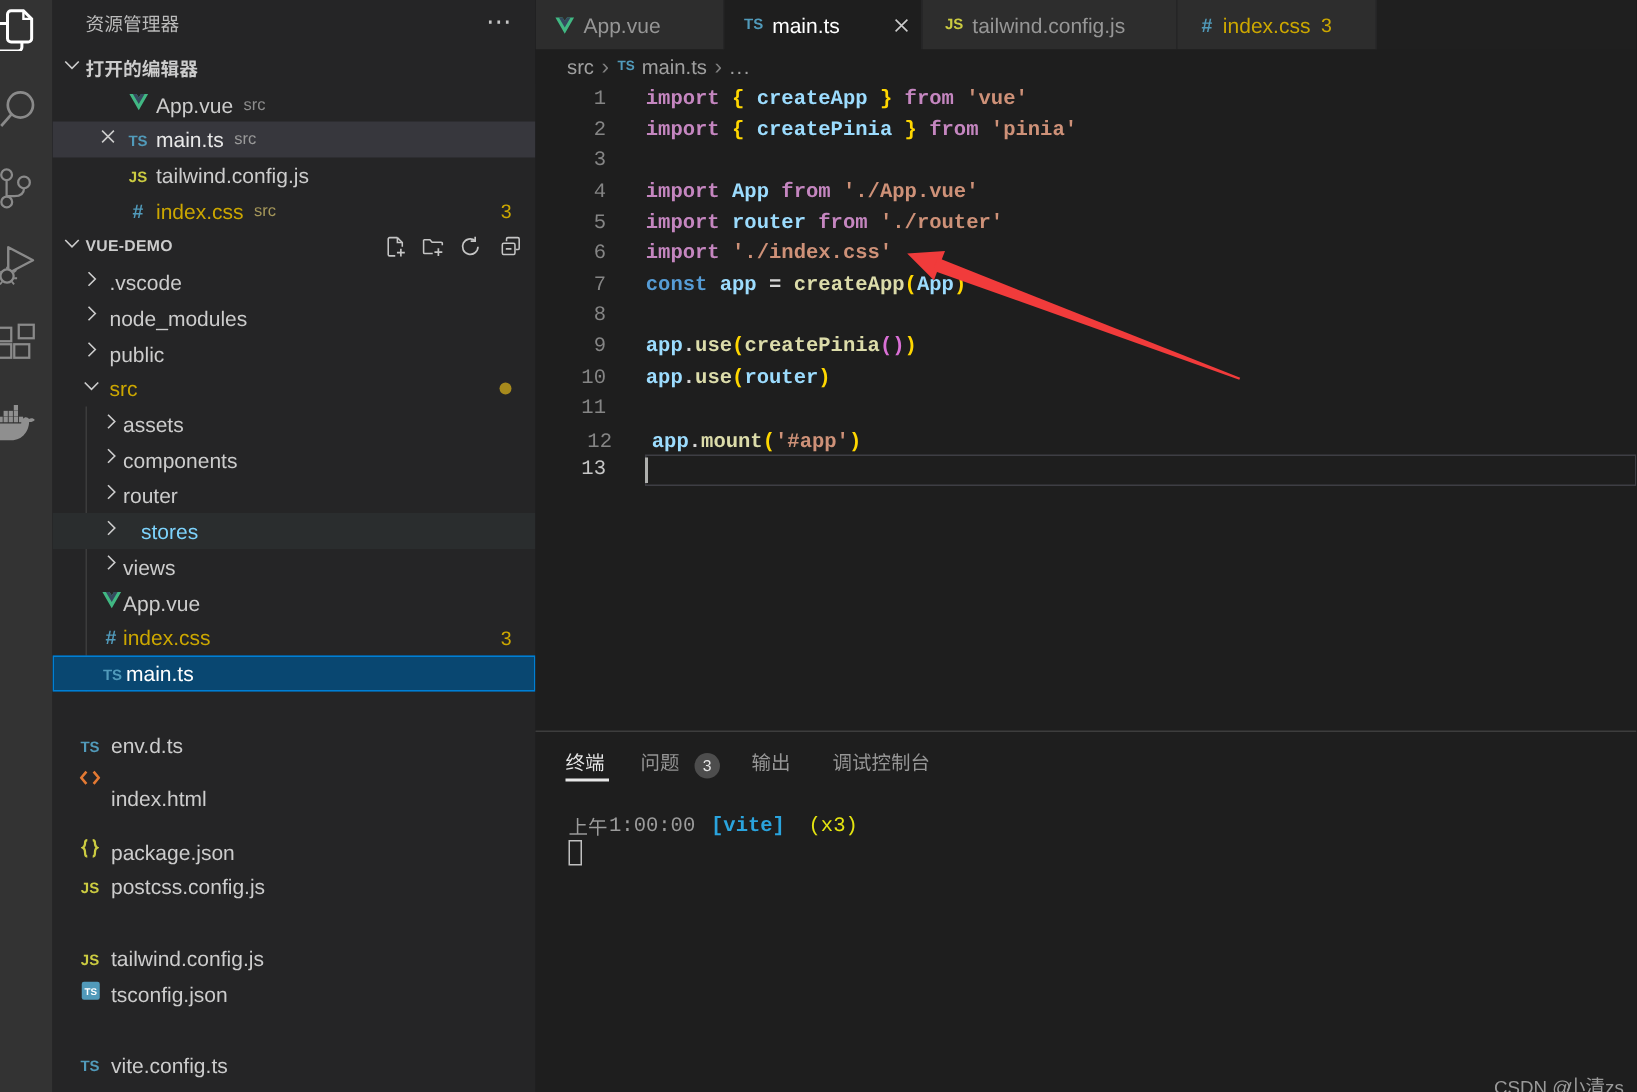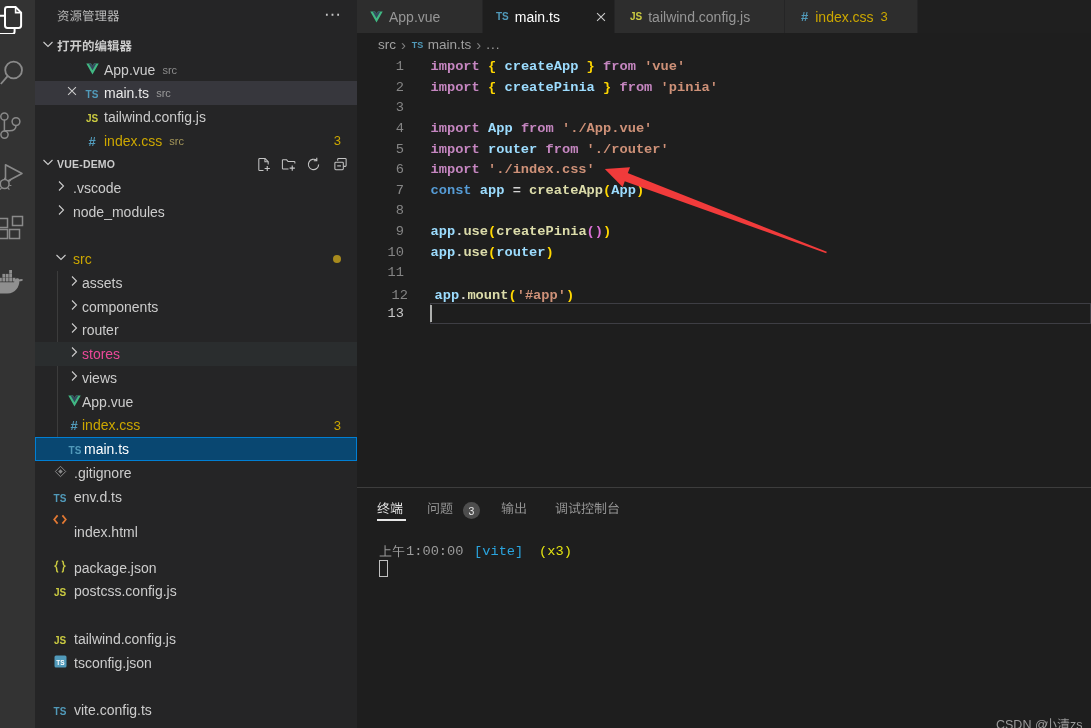--- a/index.html
+++ b/index.html
@@ -160,20 +160,28 @@
         <span style="font-size:14px;color:#cccccc;margin-left:4px;white-space:pre;">.vscode</span>
       </div>
       <div style="position:absolute;left:0;top:200.0px;width:322px;height:23.72px;display:flex;align-items:center;">
         <span style="margin-left:18px"><span style="display:inline-flex;width:16px;justify-content:center;align-items:center;flex:none">
             <svg width="16" height="16" viewBox="0 0 16 16">
               <path d="M6 3.5 L10.5 8 L6 12.5" stroke="#cccccc" stroke-width="1.1" fill="none"></path>
             </svg>
           </span></span>
         <span style="font-size:14px;color:#cccccc;margin-left:4px;white-space:pre;">node_modules</span>
       </div>
+      <div style="position:absolute;left:0;top:223.8px;width:322px;height:23.72px;display:flex;align-items:center;">
+        <span style="margin-left:18px"><span style="display:inline-flex;width:16px;justify-content:center;align-items:center;flex:none">
+            <svg width="16" height="16" viewBox="0 0 16 16">
+              <path d="M6 3.5 L10.5 8 L6 12.5" stroke="#cccccc" stroke-width="1.1" fill="none"></path>
+            </svg>
+          </span></span>
+        <span style="font-size:14px;color:#cccccc;margin-left:4px;white-space:pre;">public</span>
+      </div>
       <div style="position:absolute;left:0;top:247.5px;width:322px;height:23.72px;display:flex;align-items:center;">
         <span style="margin-left:18px"><span style="display:inline-flex;width:16px;justify-content:center;align-items:center;flex:none">
             <svg width="16" height="16" viewBox="0 0 16 16">
               <path d="M3.5 6 L8 10.5 L12.5 6" stroke="#cccccc" stroke-width="1.1" fill="none"></path>
             </svg>
           </span></span>
         <span style="font-size:14px;color:#cca700;margin-left:4px;white-space:pre;">src</span>
         <span style="flex:1"></span>
         <span style="width:8px;height:8px;border-radius:50%;background:#a78a1d;margin-right:16px"></span>
       </div>
@@ -200,21 +208,21 @@
             </svg>
           </span></span>
         <span style="font-size:14px;color:#cccccc;margin-left:0px;white-space:pre;">router</span>
       </div>
       <div style="position:absolute;left:0;top:342.4px;width:322px;height:23.72px;display:flex;align-items:center;background:#2a2d2e;">
         <span style="margin-left:31px"><span style="display:inline-flex;width:16px;justify-content:center;align-items:center;flex:none">
             <svg width="16" height="16" viewBox="0 0 16 16">
               <path d="M6 3.5 L10.5 8 L6 12.5" stroke="#cccccc" stroke-width="1.1" fill="none"></path>
             </svg>
           </span></span>
-        <span style="font-size:14px;color:#ec4899;margin-left:0px;white-space:pre;">stores</span>
+        <span style="font-size:14px;color:#7dd3fc;margin-left:12px;white-space:pre;">stores</span>
       </div>
       <div style="position:absolute;left:0;top:366.1px;width:322px;height:23.72px;display:flex;align-items:center;">
         <span style="margin-left:31px"><span style="display:inline-flex;width:16px;justify-content:center;align-items:center;flex:none">
             <svg width="16" height="16" viewBox="0 0 16 16">
               <path d="M6 3.5 L10.5 8 L6 12.5" stroke="#cccccc" stroke-width="1.1" fill="none"></path>
             </svg>
           </span></span>
         <span style="font-size:14px;color:#cccccc;margin-left:0px;white-space:pre;">views</span>
       </div>
       <div style="position:absolute;left:0;top:389.8px;width:322px;height:23.72px;display:flex;align-items:center;">
@@ -232,29 +240,20 @@
           </span></span>
         <span style="font-size:14px;color:#cca700;margin-left:0px;white-space:pre;">index.css</span>
         <span style="flex:1"></span>
         <span style="color:#cca700;font-size:13px;margin-right:16px">3</span>
       </div>
       <div style="position:absolute;left:0;top:437.2px;width:322px;height:23.72px;display:flex;align-items:center;background:#094771;box-sizing:border-box;border:1px solid #007fd4;">
         <span style="margin-left:31px"><span style="display:inline-flex;width:16px;justify-content:center;align-items:center;flex:none">
             <span style="color:#519aba;font-weight:bold;font-size:10px;font-family:'Liberation Sans',sans-serif">TS</span>
           </span></span>
         <span style="font-size:14px;color:#ffffff;margin-left:1px;white-space:pre;">main.ts</span>
-      </div>
-      <div style="position:absolute;left:0;top:461.0px;width:322px;height:23.72px;display:flex;align-items:center;">
-        <span style="margin-left:17px"><span style="display:inline-flex;width:16px;justify-content:center;align-items:center;flex:none">
-            <svg width="13" height="13" viewBox="0 0 16 16">
-              <path d="M8 1.6 L14.4 8 L8 14.4 L1.6 8 Z" stroke="#8a8a8a" stroke-width="1.2" fill="none"></path>
-              <path d="M8 5.2 L10.8 8 L8 10.8 L5.2 8 Z" fill="#8a8a8a"></path>
-            </svg>
-          </span></span>
-        <span style="font-size:14px;color:#cccccc;margin-left:6px;white-space:pre;">.gitignore</span>
       </div>
       <div style="position:absolute;left:0;top:484.7px;width:322px;height:23.72px;display:flex;align-items:center;">
         <span style="margin-left:17px"><span style="display:inline-flex;width:16px;justify-content:center;align-items:center;flex:none">
             <span style="color:#519aba;font-weight:bold;font-size:10px;font-family:'Liberation Sans',sans-serif">TS</span>
           </span></span>
         <span style="font-size:14px;color:#cccccc;margin-left:6px;white-space:pre;">env.d.ts</span>
       </div>
       <div style="position:absolute;left:0;top:508.4px;width:322px;height:23.72px;display:flex;align-items:center;">
         <span style="margin-left:17px"><span style="display:inline-flex;width:16px;justify-content:center;align-items:center;flex:none">
             <svg width="14" height="11" viewBox="0 0 14 11">
@@ -403,21 +402,21 @@
       <svg style="position:absolute;left:0;top:0;pointer-events:none" width="734" height="487" viewBox="0 0 734 487">
         <polygon points="247.8,169 273,167.3 265.6,186.9" fill="#f13b3b"></polygon>
         <polygon points="268.1,171.9 469.8,251.8 469.2,253.2 264.9,180.3" fill="#f13b3b"></polygon>
       </svg>
 </div>
 
 <div style="position:absolute;left:357px;top:487px;width:734px;height:241px;background:#1e1e1e;border-top:1px solid #3d3d3d;box-sizing:border-box"></div>
 <div style="position:absolute;left:463px;top:502px;width:17px;height:17px;border-radius:50%;background:#4d4d4d;color:#e8e8e8;font-size:10.5px;display:flex;align-items:center;justify-content:center">3</div>
     <div style="position:absolute;left:377px;top:519px;width:29px;height:1.5px;background:#e7e7e7"></div>
     <span style="position:absolute;left:406px;top:544px;font-family:'Liberation Mono',monospace;font-size:13.7px;color:#9b9b9b;white-space:pre">1:00:00</span>
-    <span style="position:absolute;left:474px;top:544px;font-family:'Liberation Mono',monospace;font-size:13.7px;font-weight:normal;color:#2aa4de;white-space:pre">[vite]</span>
+    <span style="position:absolute;left:474px;top:544px;font-family:'Liberation Mono',monospace;font-size:13.7px;font-weight:bold;color:#2aa4de;white-space:pre">[vite]</span>
     <span style="position:absolute;left:539px;top:544px;font-family:'Liberation Mono',monospace;font-size:13.7px;color:#e5e510;white-space:pre">(x3)</span>
     <div style="position:absolute;left:379px;top:560px;width:9px;height:17px;border:1.5px solid #c0c0c0;box-sizing:border-box"></div>
     <span style="position:absolute;left:996px;top:717.5px;font-size:12.5px;color:#9a9a9a">CSDN @</span>
     <span style="position:absolute;left:1070px;top:717.5px;font-size:12.5px;color:#9a9a9a">zs</span>
 <svg style="position:absolute;left:57px;top:6.2px" width="63" height="20" viewBox="0 0 63 20">
       <path d="M1.0625 5.1C1.975 5.4375 3.1125000000000003 6.025 3.6750000000000003 6.4625L4.175 5.737499999999999C3.5875000000000004 5.299999999999999 2.4375 4.762499999999999 1.5375 4.449999999999999ZM0.6125 8.3125 0.8875000000000001 9.175C1.8875000000000002 8.837499999999999 3.1750000000000003 8.425 4.3875 8.0125L4.2375 7.1875C2.8875 7.625 1.5375 8.05 0.6125 8.3125ZM2.275 9.85V13.3375H3.2V10.725H9.4V13.25H10.375V9.85ZM5.9125000000000005 11.0875C5.550000000000001 13.1625 4.5875 14.2625 0.625 14.75C0.775 14.95 0.9750000000000001 15.3 1.0375 15.525C5.2625 14.925 6.4125000000000005 13.5875 6.8375 11.0875ZM6.45 13.5625C8.012500000000001 14.075 10.0875 14.9 11.137500000000001 15.45L11.6875 14.675C10.600000000000001 14.125 8.512500000000001 13.35 6.9625 12.875ZM6.050000000000001 4.049999999999999C5.7250000000000005 4.924999999999999 5.0875 5.975 4.0625 6.7375C4.275 6.85 4.575 7.125 4.7250000000000005 7.324999999999999C5.2625 6.887499999999999 5.6875 6.4 6.050000000000001 5.887499999999999H7.525C7.1375 7.199999999999999 6.3125 8.35 4.075 8.95C4.25 9.1 4.4875 9.4125 4.575 9.625C6.300000000000001 9.1125 7.300000000000001 8.2875 7.9 7.2749999999999995C8.6875 8.337499999999999 9.9 9.149999999999999 11.3 9.5375C11.425 9.3 11.675 8.975 11.8625 8.8C10.3125 8.462499999999999 8.950000000000001 7.625 8.262500000000001 6.55C8.3375 6.3375 8.4125 6.112499999999999 8.475 5.887499999999999H10.3375C10.15 6.299999999999999 9.9375 6.7124999999999995 9.762500000000001 7.0L10.575000000000001 7.2375C10.887500000000001 6.75 11.262500000000001 5.987499999999999 11.5875 5.299999999999999L10.9 5.112499999999999L10.75 5.1625H6.487500000000001C6.675000000000001 4.837499999999999 6.825 4.5 6.95 4.174999999999999Z M19.2125 9.4125H23.0375V10.5125H19.2125ZM19.2125 7.637499999999999H23.0375V8.712499999999999H19.2125ZM18.8125 11.9375C18.4375 12.775 17.8875 13.65 17.3125 14.2625C17.525 14.3875 17.8875 14.6125 18.0625 14.75C18.6125 14.1 19.2375 13.0875 19.65 12.175ZM22.35 12.15C22.85 12.95 23.450000000000003 14.0 23.725 14.625L24.5875 14.2375C24.2875 13.6375 23.6625 12.6 23.1625 11.8375ZM13.5875 4.7875C14.275 5.225 15.2125 5.8375 15.675 6.225L16.2375 5.475C15.75 5.112499999999999 14.8125 4.5375 14.1375 4.137499999999999ZM12.975 8.1625C13.675 8.55 14.6125 9.149999999999999 15.0875 9.5L15.6375 8.75C15.15 8.399999999999999 14.2 7.8625 13.5125 7.5ZM13.2375 14.8 14.075 15.325C14.675 14.15 15.375 12.6 15.8875 11.275L15.1375 10.75C14.575 12.175 13.7875 13.825 13.2375 14.8ZM16.725 4.612499999999999V8.0375C16.725 10.1 16.5875 12.9375 15.175 14.95C15.3875 15.05 15.7875 15.2875 15.95 15.45C17.4375 13.35 17.6375 10.225 17.6375 8.0375V5.4625H24.387500000000003V4.612499999999999ZM20.625 5.637499999999999C20.55 6.0 20.4 6.512499999999999 20.2625 6.9125H18.3625V11.2375H20.6125V14.5C20.6125 14.6375 20.5625 14.6875 20.4125 14.7C20.25 14.7 19.7 14.7 19.1125 14.6875C19.225 14.925 19.3375 15.2625 19.375 15.4875C20.2 15.5 20.75 15.5 21.0875 15.3625C21.425 15.225 21.512500000000003 14.9875 21.512500000000003 14.525V11.2375H23.9125V6.9125H21.175C21.3375 6.5874999999999995 21.5 6.2125 21.6625 5.85Z M27.6375 9.024999999999999V15.5125H28.5875V15.0875H34.6375V15.4875H35.5625V12.4H28.5875V11.5375H34.9V9.024999999999999ZM34.6375 14.35H28.5875V13.1375H34.6375ZM30.5 6.7124999999999995C30.6375 6.9624999999999995 30.775 7.25 30.8875 7.512499999999999H26.2625V9.575H27.175V8.25H35.4875V9.575H36.4375V7.512499999999999H31.85C31.7375 7.199999999999999 31.525 6.824999999999999 31.3375 6.5375ZM28.5875 9.75H33.9875V10.825H28.5875ZM27.0875 3.9499999999999993C26.775 5.0375 26.225 6.1 25.5375 6.8C25.775 6.9125 26.1625 7.125 26.35 7.25C26.7125 6.8374999999999995 27.05 6.299999999999999 27.3625 5.7125H28.225C28.5 6.174999999999999 28.775 6.7375 28.8875 7.1L29.6875 6.824999999999999C29.5875 6.5249999999999995 29.375 6.1 29.1375 5.7125H31.05V5.025H27.675C27.8 4.725 27.9125 4.424999999999999 28.0 4.125ZM32.375 3.9749999999999996C32.15 4.887499999999999 31.7125 5.762499999999999 31.15 6.362499999999999C31.375 6.475 31.7625 6.675 31.925 6.8C32.1875 6.5 32.4375 6.137499999999999 32.65 5.725H33.5375C33.9125 6.1875 34.275 6.7749999999999995 34.4375 7.137499999999999L35.2 6.8C35.0625 6.5 34.8 6.1 34.5125 5.725H36.75V5.025H32.975C33.1 4.737499999999999 33.2 4.4375 33.2875 4.137499999999999Z M43.45 7.75H45.3625V9.3625H43.45ZM46.175 7.75H48.0875V9.3625H46.175ZM43.45 5.4H45.3625V6.9875H43.45ZM46.175 5.4H48.0875V6.9875H46.175ZM41.475 14.225V15.0875H49.5875V14.225H46.25V12.5H49.1625V11.65H46.25V10.175H48.9875V4.574999999999999H42.5875V10.175H45.2875V11.65H42.4375V12.5H45.2875V14.225ZM37.9375 13.25 38.175 14.2C39.275 13.8375 40.7125 13.35 42.0625 12.9L41.9 11.9875L40.525 12.45V9.337499999999999H41.7875V8.462499999999999H40.525V5.725H41.975V4.85H38.075V5.725H39.625V8.462499999999999H38.2V9.337499999999999H39.625V12.7375C38.9875 12.9375 38.4125 13.1125 37.9375 13.25Z M52.45 5.375H54.575V7.137499999999999H52.45ZM57.775 5.375H60.025V7.137499999999999H57.775ZM57.675 8.45C58.2 8.649999999999999 58.825 8.962499999999999 59.25 9.25H55.65C55.9375 8.85 56.1875 8.4375 56.3875 8.024999999999999L55.4625 7.85V4.5625H51.6V7.949999999999999H55.3875C55.1875 8.3875 54.9 8.825 54.55 9.25H50.65V10.087499999999999H53.725C52.875 10.8375 51.7625 11.5125 50.375 12.025C50.5625 12.2 50.8 12.525 50.9 12.7375L51.6 12.4375V15.5H52.475V15.1375H54.5625V15.425H55.4625V11.6375H53.075C53.8125 11.1625 54.4375 10.6375 54.95 10.087499999999999H57.275C57.8 10.6625 58.4875 11.2 59.2375 11.6375H56.9375V15.5H57.8V15.1375H60.025V15.425H60.9375V12.45L61.55 12.65C61.675 12.425 61.9375 12.075 62.15 11.9C60.7875 11.575 59.3875 10.9 58.4375 10.087499999999999H61.8625V9.25H59.675L60.0125 8.8875C59.6 8.5625 58.8 8.175 58.1625 7.949999999999999ZM56.9125 4.5625V7.949999999999999H60.9375V4.5625ZM52.475 14.3125V12.4625H54.5625V14.3125ZM57.8 14.3125V12.4625H60.025V14.3125Z" fill="#bbbbbb"></path>
     </svg>
     <svg style="position:absolute;left:57px;top:36.1px" width="75" height="20" viewBox="0 0 75 20">
       <path d="M2.1625 3.875V6.262499999999999H0.55V7.675H2.1625V9.837499999999999L0.41250000000000003 10.225L0.8250000000000001 11.725L2.1625 11.375V13.8875C2.1625 14.0625 2.1 14.125 1.925 14.125C1.7625000000000002 14.125 1.225 14.125 0.7375 14.1C0.925 14.5 1.125 15.125 1.175 15.5125C2.075 15.5125 2.6750000000000003 15.475 3.1125000000000003 15.2375C3.5500000000000003 15.0125 3.6875 14.625 3.6875 13.9V10.975L5.300000000000001 10.5375L5.112500000000001 9.1125L3.6875 9.462499999999999V7.675H5.1000000000000005V6.262499999999999H3.6875V3.875ZM5.300000000000001 4.824999999999999V6.324999999999999H8.4875V13.6375C8.4875 13.875 8.387500000000001 13.95 8.137500000000001 13.95C7.875 13.95 6.9375 13.9625 6.1625000000000005 13.9125C6.4 14.3375 6.6875 15.0875 6.7625 15.55C7.9375 15.55 8.762500000000001 15.5125 9.3375 15.25C9.912500000000001 14.9875 10.100000000000001 14.5375 10.100000000000001 13.6625V6.324999999999999H12.1125V4.824999999999999Z M20.3125 6.025V9.087499999999999H17.45V8.725V6.025ZM13.075 9.087499999999999V10.525H15.775C15.5375 12.0 14.8625 13.45 13.0375 14.55C13.4125 14.8 13.9875 15.3375 14.25 15.675C16.425 14.3 17.1375 12.4125 17.3625 10.525H20.3125V15.625H21.887500000000003V10.525H24.4625V9.087499999999999H21.887500000000003V6.025H24.1V4.6H13.4875V6.025H15.9V8.712499999999999V9.087499999999999Z M31.7 9.425C32.3125 10.337499999999999 33.0875 11.575 33.4375 12.3375L34.7125 11.5625C34.325 10.825 33.4875 9.625 32.875 8.7625ZM32.3125 3.8874999999999993C31.95 5.375 31.35 6.887499999999999 30.625 7.9624999999999995V5.9125H28.6875C28.9 5.387499999999999 29.125 4.737499999999999 29.325 4.112499999999999L27.7 3.875C27.65 4.475 27.5 5.2875 27.3375 5.9125H25.9125V15.25H27.275V14.325H30.625V8.45C30.9625 8.6625 31.3875 8.975 31.6 9.175C31.9875 8.6375 32.3625 7.949999999999999 32.7 7.1875H35.3875C35.2625 11.6125 35.1 13.5 34.7125 13.9C34.5625 14.075 34.425 14.1125 34.175 14.1125C33.85 14.1125 33.1 14.1125 32.3 14.0375C32.5625 14.45 32.7625 15.0875 32.7875 15.5C33.525 15.525 34.2875 15.5375 34.7625 15.475C35.275 15.3875 35.625 15.25 35.9625 14.775C36.4875 14.1125 36.625 12.1125 36.7875 6.487499999999999C36.8 6.3125 36.8 5.8125 36.8 5.8125H33.2625C33.45 5.2875 33.625 4.75 33.7625 4.225ZM27.275 7.2124999999999995H29.275V9.25H27.275ZM27.275 13.0125V10.55H29.275V13.0125Z M38.2375 9.337499999999999C38.425 9.2375 38.7125 9.1625 39.675 9.0375C39.3125 9.649999999999999 38.9875 10.1125 38.825 10.325C38.4625 10.7875 38.2 11.0875 37.9 11.15C38.05 11.5 38.275 12.125 38.3375 12.3875C38.6125 12.2 39.0875 12.0375 41.7625 11.3875C41.7125 11.1 41.675 10.5625 41.6875 10.1875L40.1375 10.5125C40.9 9.462499999999999 41.625 8.25 42.2 7.074999999999999L41.05 6.387499999999999C40.8625 6.85 40.6375 7.3125 40.4 7.762499999999999L39.5125 7.824999999999999C40.1625 6.7875 40.7875 5.525 41.225 4.3125L39.825 3.8249999999999993C39.4625 5.299999999999999 38.7125 6.887499999999999 38.475 7.2875C38.225 7.699999999999999 38.0375 7.975 37.7875 8.0375C37.95 8.399999999999999 38.1625 9.0625 38.2375 9.337499999999999ZM44.875 4.1875C45.0 4.475 45.15 4.824999999999999 45.2625 5.15H42.5375V7.875C42.5375 9.399999999999999 42.4625 11.5125 41.825 13.3L41.55 12.1625C40.1875 12.725 38.775 13.3 37.8375 13.625L38.1875 14.9875L41.8125 13.35C41.65 13.8 41.45 14.225 41.2125 14.6125C41.5125 14.75 42.1125 15.2 42.3375 15.45C43.0 14.3875 43.3875 13.0125 43.6125 11.6375V15.5H44.75V12.875H45.325V15.25H46.2375V12.875H46.75V15.225H47.65V12.875H48.175V14.325C48.175 14.425 48.15 14.45 48.075 14.45C48.0125 14.45 47.85 14.45 47.6625 14.45C47.8 14.725 47.9375 15.1875 47.9625 15.5125C48.3875 15.5125 48.7 15.4875 48.975 15.3C49.25 15.1125 49.3 14.8125 49.3 14.35V9.2H43.8625L43.8875 8.462499999999999H49.1V5.15H46.9125C46.775 4.737499999999999 46.5375 4.1875 46.325 3.7749999999999986ZM45.325 10.399999999999999V11.7375H44.75V10.399999999999999ZM46.2375 10.399999999999999H46.75V11.7375H46.2375ZM47.65 10.399999999999999H48.175V11.7375H47.65ZM43.8875 6.362499999999999H47.7125V7.262499999999999H43.8875Z M57.1625 5.299999999999999H59.8V6.074999999999999H57.1625ZM55.8 4.25V7.137499999999999H61.25V4.25ZM50.9125 10.625C51.0125 10.5125 51.475 10.4375 51.8625 10.4375H52.8625V11.8375C51.9125 11.975 51.0375 12.1 50.35 12.1875L50.65 13.625L52.8625 13.225V15.5875H54.2375V12.975L55.2625 12.775L55.1875 11.4875L54.2375 11.625V10.4375H55.0125V9.087499999999999H54.2375V7.324999999999999H52.8625V9.087499999999999H52.15C52.4625 8.35 52.7625 7.5249999999999995 53.025 6.6499999999999995H55.1875V5.237499999999999H53.4125C53.5 4.875 53.575 4.5 53.65 4.137499999999999L52.2125 3.875C52.15 4.324999999999999 52.075 4.7875 51.975 5.237499999999999H50.475V6.6499999999999995H51.6375C51.425 7.4624999999999995 51.2125 8.1 51.1125 8.3625C50.8875 8.925 50.725 9.274999999999999 50.4625 9.35C50.6125 9.7 50.8375 10.3625 50.9125 10.625ZM59.7375 8.8625V9.55H57.2375V8.8625ZM54.9375 13.275 55.1625 14.5875 59.7375 14.2V15.6125H61.125V14.075L62.0625 13.9875L62.075 12.7625L61.125 12.8375V8.8625H61.95V7.637499999999999H55.175V8.8625H55.8625V13.225ZM59.7375 10.6V11.2625H57.2375V10.6ZM59.7375 12.3125V12.95L57.2375 13.125V12.3125Z M65.3375 5.65H66.725V6.7749999999999995H65.3375ZM70.6 5.65H72.1125V6.7749999999999995H70.6ZM70.075 8.475C70.475 8.6375 70.95 8.875 71.3375 9.1125H68.55C68.75 8.8 68.925 8.475 69.0875 8.149999999999999L68.15 7.975V4.387499999999999H64.0V8.0375H67.5125C67.3375 8.399999999999999 67.1125 8.7625 66.85 9.1125H63.0625V10.4125H65.5375C64.8 11.0 63.875 11.5125 62.75 11.925C63.025 12.1875 63.4 12.75 63.55 13.1L64.0 12.9V15.625H65.375V15.325H66.7125V15.55H68.15V11.6625H66.15C66.675 11.275 67.1375 10.85 67.55 10.4125H69.6375C70.025 10.8625 70.4875 11.2875 70.9875 11.6625H69.2625V15.625H70.6375V15.325H72.1125V15.55H73.5625V13.0375L73.8875 13.15C74.1 12.7875 74.5125 12.225 74.8375 11.95C73.6125 11.6375 72.425 11.0875 71.525 10.4125H74.45V9.1125H72.3125L72.7 8.725C72.425 8.5 71.9875 8.25 71.525 8.0375H73.55V4.387499999999999H69.25V8.0375H70.525ZM65.375 14.0375V12.95H66.7125V14.0375ZM70.6375 14.0375V12.95H72.1125V14.0375Z" fill="#cccccc"></path>
     </svg>

